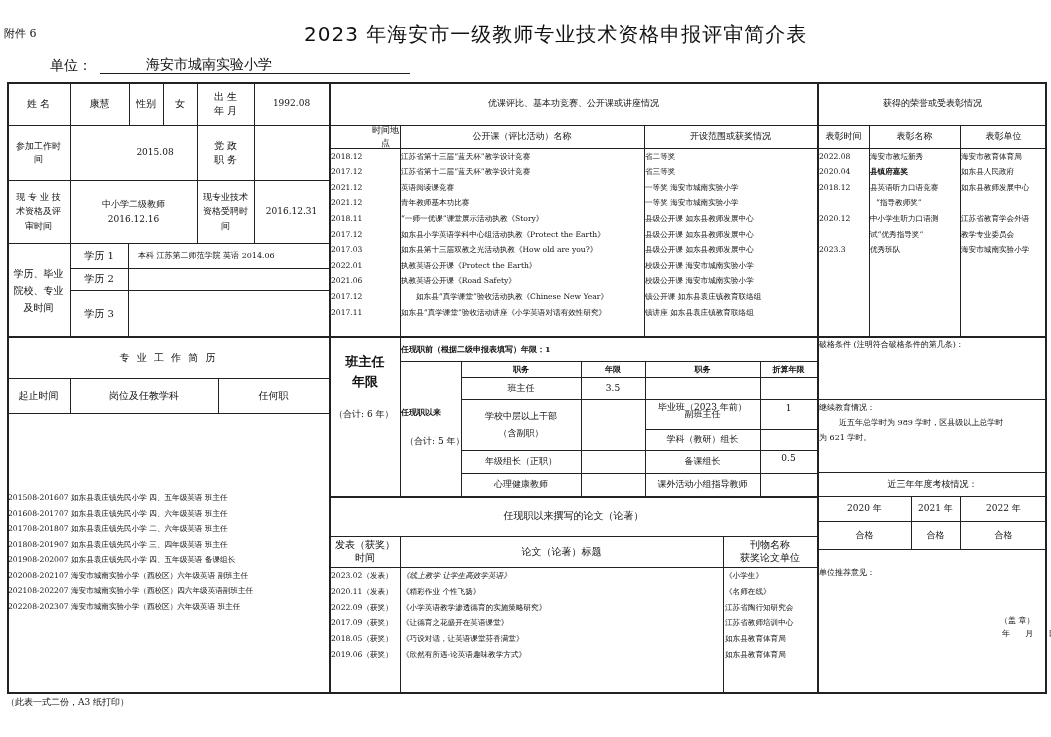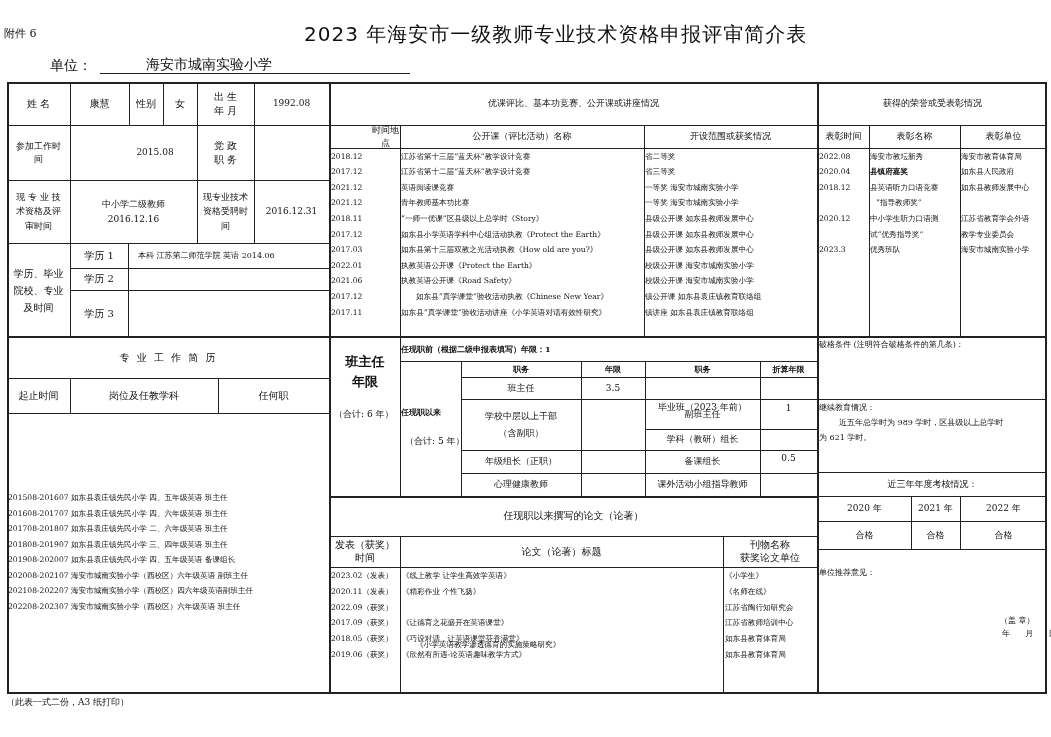--- a/index.html
+++ b/index.html
@@ -118,21 +118,21 @@
   <div class="row" style="left:331px;top:168px;">2017.12</div>
   <div class="row" style="left:401px;top:168px;">江苏省第十二届“蓝天杯”教学设计竞赛</div>
   <div class="row" style="left:645px;top:168px;">省三等奖</div>
   <div class="row" style="left:331px;top:184px;">2021.12</div>
   <div class="row" style="left:401px;top:184px;">英语阅读课竞赛</div>
   <div class="row" style="left:645px;top:184px;">一等奖 海安市城南实验小学</div>
   <div class="row" style="left:331px;top:199px;">2021.12</div>
   <div class="row" style="left:401px;top:199px;">青年教师基本功比赛</div>
   <div class="row" style="left:645px;top:199px;">一等奖 海安市城南实验小学</div>
   <div class="row" style="left:331px;top:215px;">2018.11</div>
-  <div class="row" style="left:401px;top:215px;"> “一师一优课”区县级以上总学时《Story》</div>
+  <div class="row" style="left:401px;top:215px;"> “一师一优课”课堂展示活动执教《Story》</div>
   <div class="row" style="left:645px;top:215px;">县级公开课 如东县教师发展中心</div>
   <div class="row" style="left:331px;top:231px;">2017.12</div>
   <div class="row" style="left:401px;top:231px;">如东县小学英语学科中心组活动执教《Protect the Earth》</div>
   <div class="row" style="left:645px;top:231px;">县级公开课 如东县教师发展中心</div>
   <div class="row" style="left:331px;top:246px;">2017.03</div>
   <div class="row" style="left:401px;top:246px;">如东县第十三届双教之光活动执教《How old are you?》</div>
   <div class="row" style="left:645px;top:246px;">县级公开课 如东县教师发展中心</div>
   <div class="row" style="left:331px;top:262px;">2022.01</div>
   <div class="row" style="left:401px;top:262px;">执教英语公开课《Protect the Earth》</div>
   <div class="row" style="left:645px;top:262px;">校级公开课 海安市城南实验小学</div>
@@ -231,27 +231,27 @@
   <span>时间</span>
 </div>
 <div class="c f10" style="left:400px;top:536px;width:323px;height:31px;">论文（论著）标题</div>
 <div class="c f10" style="left:723px;top:536px;width:94px;height:31px;flex-direction:column;line-height:1.25;">
   <span>刊物名称</span>
   <span>获奖论文单位</span>
 </div>
 
 <div class="list">
   <div class="row" style="left:331px;top:572px;">2023.02（发表）</div>
-  <div class="row" style="left:402px;top:572px;">《线上教学  让学生高效学英语》</div>
+  <div class="row" style="left:402px;top:572px;font-style:italic;">《线上教学  让学生高效学英语》</div>
   <div class="row" style="left:725px;top:572px;">《小学生》</div>
   <div class="row" style="left:331px;top:588px;">2020.11（发表）</div>
   <div class="row" style="left:402px;top:588px;">《精彩作业  个性飞扬》</div>
   <div class="row" style="left:725px;top:588px;">《名师在线》</div>
   <div class="row" style="left:331px;top:604px;">2022.09（获奖）</div>
-  <div class="row" style="left:416px;top:604px;margin-top:37px;">《小学英语教学渗透德育的实施策略研究》</div>
+  <div class="row" style="left:402px;top:604px;">《小学英语教学渗透德育的实施策略研究》</div>
   <div class="row" style="left:725px;top:604px;">江苏省陶行知研究会</div>
   <div class="row" style="left:331px;top:619px;">2017.09（获奖）</div>
   <div class="row" style="left:402px;top:619px;">《让德育之花盛开在英语课堂》</div>
   <div class="row" style="left:725px;top:619px;">江苏省教师培训中心</div>
   <div class="row" style="left:331px;top:635px;">2018.05（获奖）</div>
   <div class="row" style="left:402px;top:635px;">《巧设对话，让英语课堂芬香满堂》</div>
   <div class="row" style="left:725px;top:635px;">如东县教育体育局</div>
   <div class="row" style="left:331px;top:651px;">2019.06（获奖）</div>
   <div class="row" style="left:402px;top:651px;">《欣然有所遇-论英语趣味教学方式》</div>
   <div class="row" style="left:725px;top:651px;">如东县教育体育局</div>

